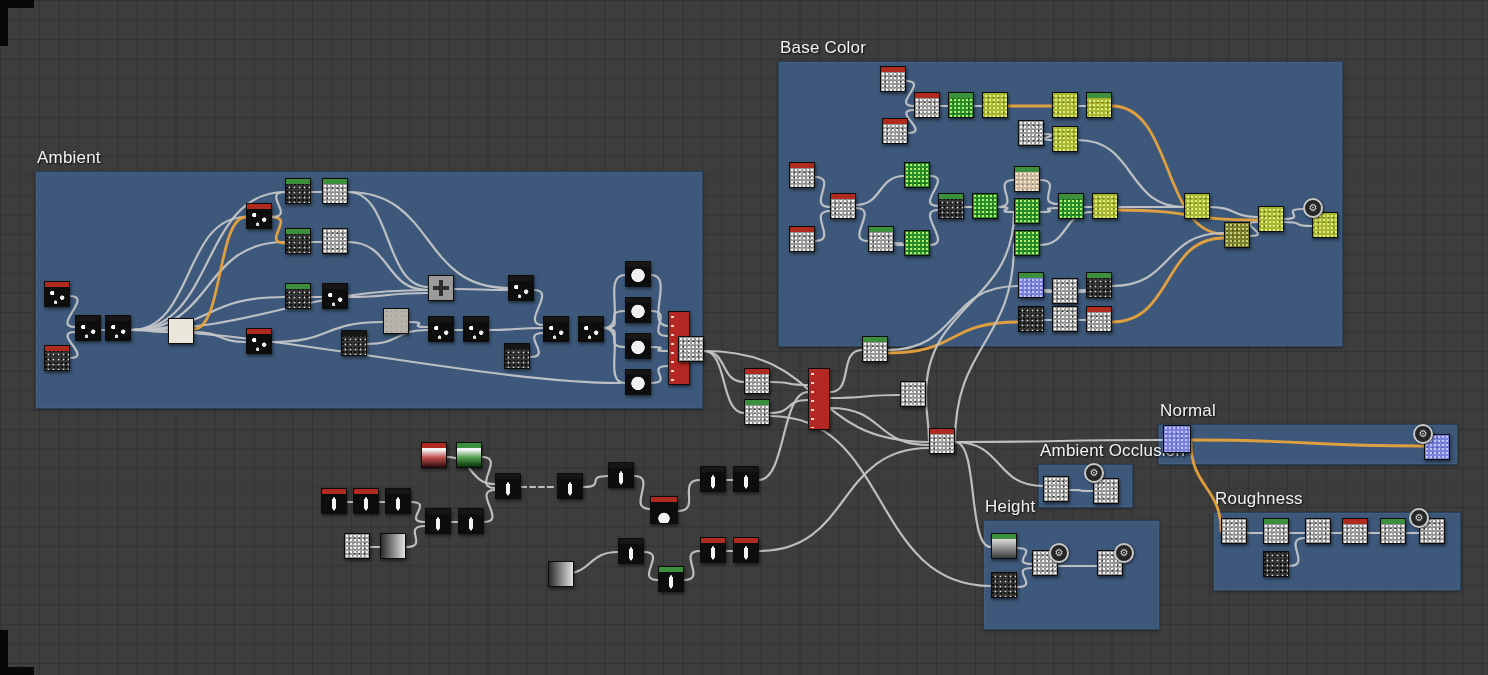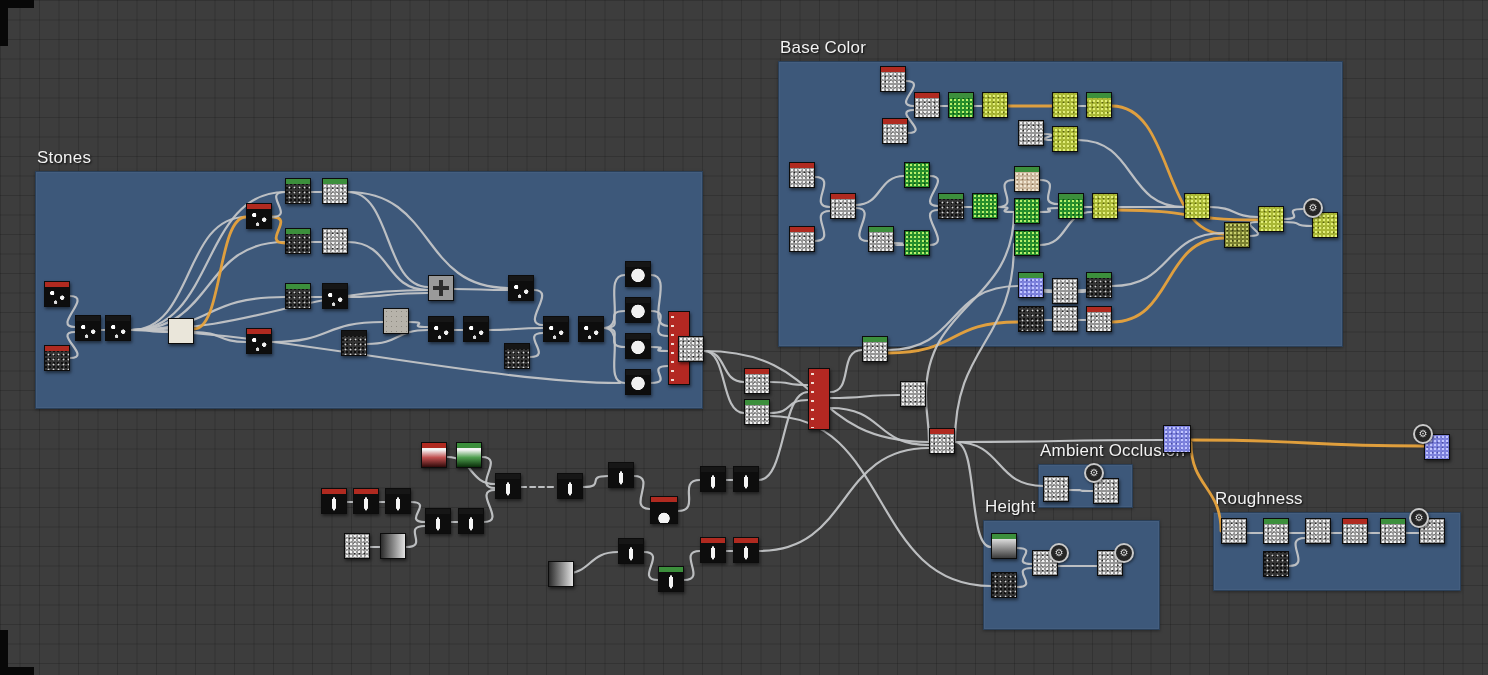--- a/index.html
+++ b/index.html
@@ -42,24 +42,27 @@
   .p-gradh{background:linear-gradient(90deg,#2c2c2c,#e2e2e2);}
   .p-rgrad{background:linear-gradient(180deg,#f4f4f4 10%,#c05050 50%,#300a0a 100%);}
   .p-ggrad{background:linear-gradient(180deg,#f4f4f4 10%,#4f9e4f 50%,#0a2e0a 100%);}
   .p-red{background-color:var(--node-red,#b32822);background-image:repeating-linear-gradient(180deg,#f0d9d0 0 2px,transparent 2px 9px);background-size:3px 92%;background-repeat:no-repeat;background-position:2px 4px;}
 </style>
 </head>
 <body>
 
 <div id="canvas">
     <div class="group" style="left: 35px; top: 171px; width: 666px; height: 236px;">
-      <span class="group-label">Stones</span>
+      <span class="group-label">Ambient</span>
     </div>
     <div class="group" style="left: 778px; top: 61px; width: 563px; height: 284px;">
       <span class="group-label">Base Color</span>
+    </div>
+    <div class="group" style="left: 1158px; top: 424px; width: 298px; height: 39px;">
+      <span class="group-label">Normal</span>
     </div>
     <div class="group" style="left: 1038px; top: 464px; width: 93px; height: 42px;">
       <span class="group-label">Ambient Occlusion</span>
     </div>
     <div class="group" style="left: 983px; top: 520px; width: 175px; height: 108px;">
       <span class="group-label">Height</span>
     </div>
     <div class="group" style="left: 1213px; top: 512px; width: 246px; height: 77px;">
       <span class="group-label">Roughness</span>
     </div>

